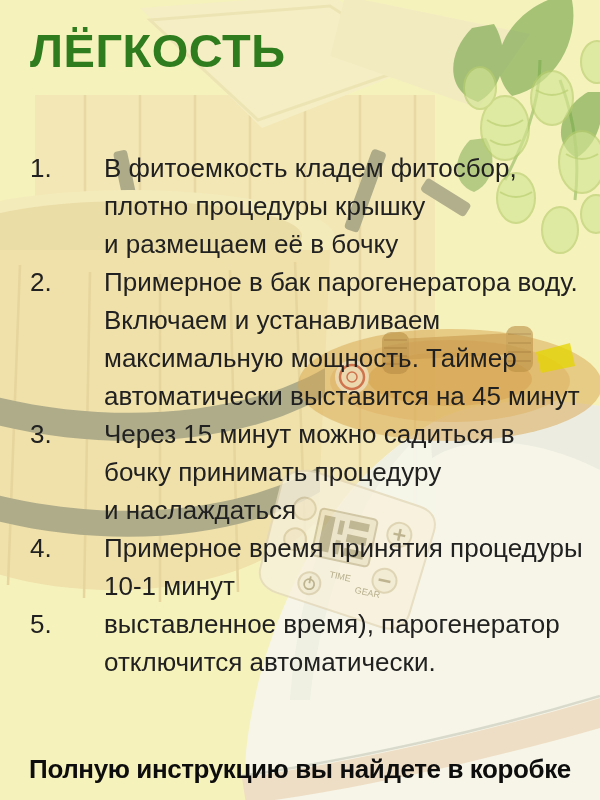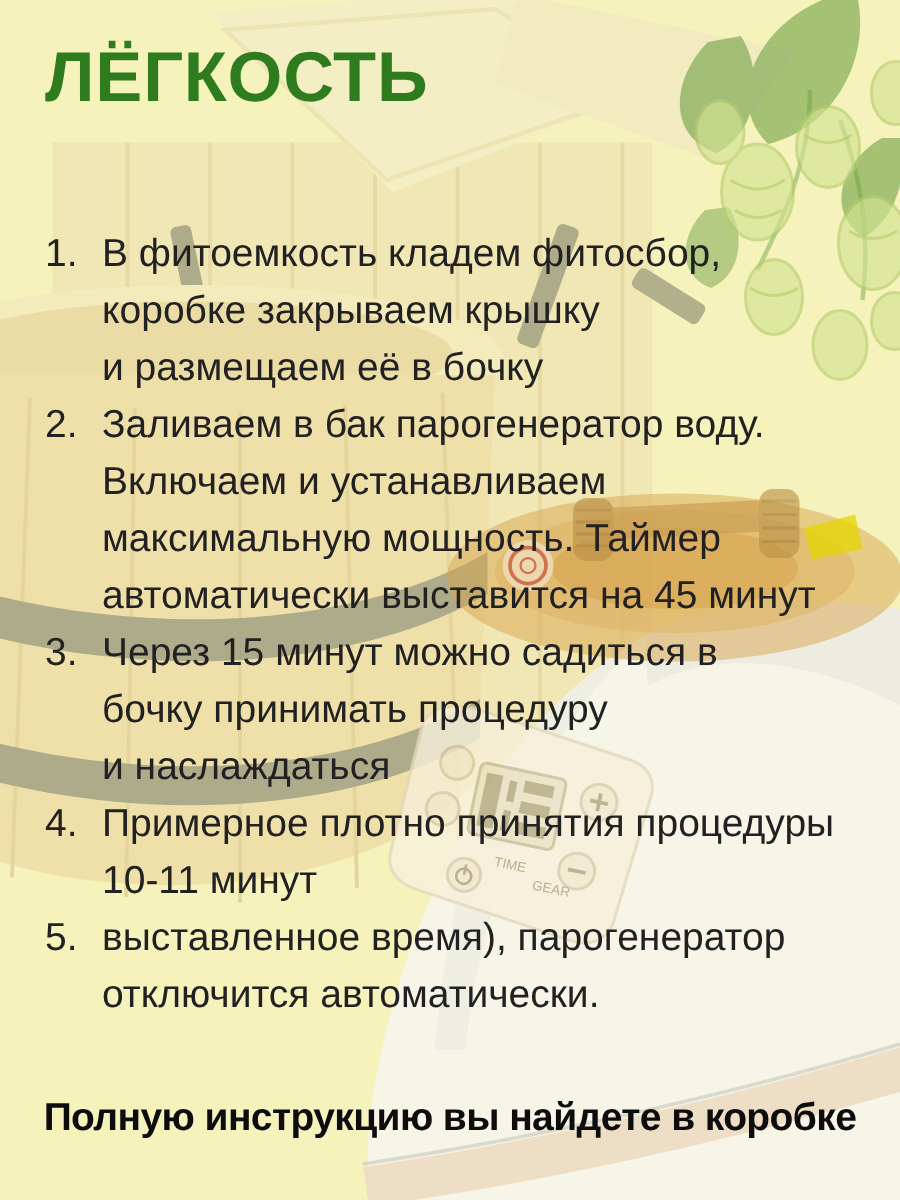--- a/index.html
+++ b/index.html
@@ -19,23 +19,23 @@
   }
   .title-line{display:block;white-space:nowrap;}
   .steps{
     position:absolute;left:30px;top:149px;width:560px;
     color:var(--text,#212121);
     font-size:26px;line-height:38px;
   }
   .step{display:flex;align-items:flex-start;}
   .step-num{flex:0 0 38px;}
   .step-lines{flex:1;}
-  .step-line{white-space:nowrap;}
+  .step-line{white-space:nowrap;margin-left:36px;}
   .footer-note{
-    position:absolute;left:0;top:729px;width:600px;text-align:center;
+    position:absolute;left:0;top:754px;width:600px;text-align:center;
     color:var(--footer,#0d0d0d);
     font-size:26px;font-weight:700;letter-spacing:-.4px;white-space:nowrap;
   }
   .panel-label{font-family:"Liberation Sans",sans-serif;font-size:9px;fill:#a89c74;}
 </style>
 </head>
 <body>
 
 <div class="poster">
 
@@ -185,46 +185,46 @@
   <div class="content">
     <h1 class="title">
       <span class="title-line">ЛЁГКОСТЬ</span>
     </h1>
 
     <div class="steps">
         <div class="step">
           <div class="step-num">1.</div>
           <div class="step-lines">
             <div class="step-line">В фитоемкость кладем фитосбор,</div>
-            <div class="step-line">коробке закрываем крышку</div>
+            <div class="step-line">плотно процедуры крышку</div>
             <div class="step-line">и размещаем её в бочку</div>
           </div>
         </div>
         <div class="step">
           <div class="step-num">2.</div>
           <div class="step-lines">
-            <div class="step-line">Заливаем в бак парогенератор воду.</div>
+            <div class="step-line">Примерное в бак парогенератора воду.</div>
             <div class="step-line">Включаем и устанавливаем</div>
             <div class="step-line">максимальную мощность. Таймер</div>
             <div class="step-line">автоматически выставится на 45 минут</div>
           </div>
         </div>
         <div class="step">
           <div class="step-num">3.</div>
           <div class="step-lines">
             <div class="step-line">Через 15 минут можно садиться в</div>
             <div class="step-line">бочку принимать процедуру</div>
             <div class="step-line">и наслаждаться</div>
           </div>
         </div>
         <div class="step">
           <div class="step-num">4.</div>
           <div class="step-lines">
-            <div class="step-line">Примерное плотно принятия процедуры</div>
-            <div class="step-line">10-11 минут</div>
+            <div class="step-line">Примерное время принятия процедуры</div>
+            <div class="step-line">10-1 минут</div>
           </div>
         </div>
         <div class="step">
           <div class="step-num">5.</div>
           <div class="step-lines">
             <div class="step-line">выставленное время), парогенератор</div>
             <div class="step-line">отключится автоматически.</div>
           </div>
         </div>
       </div>

